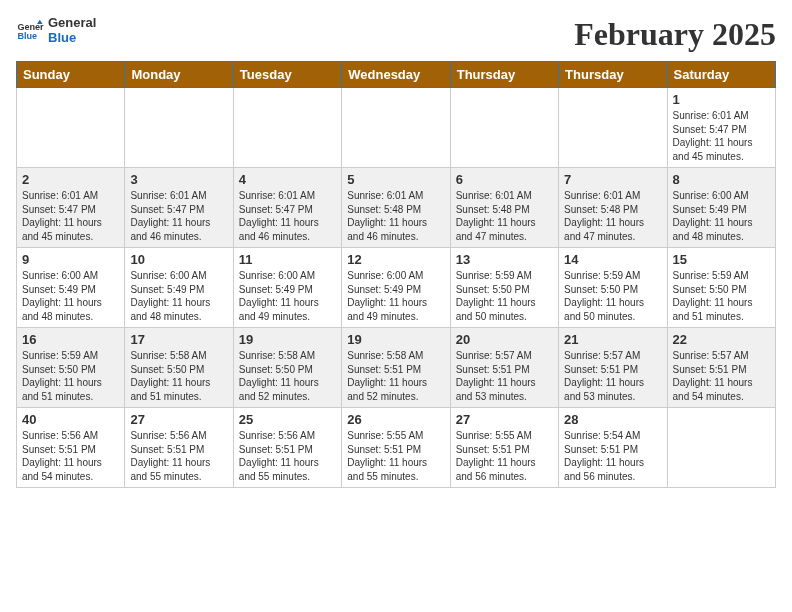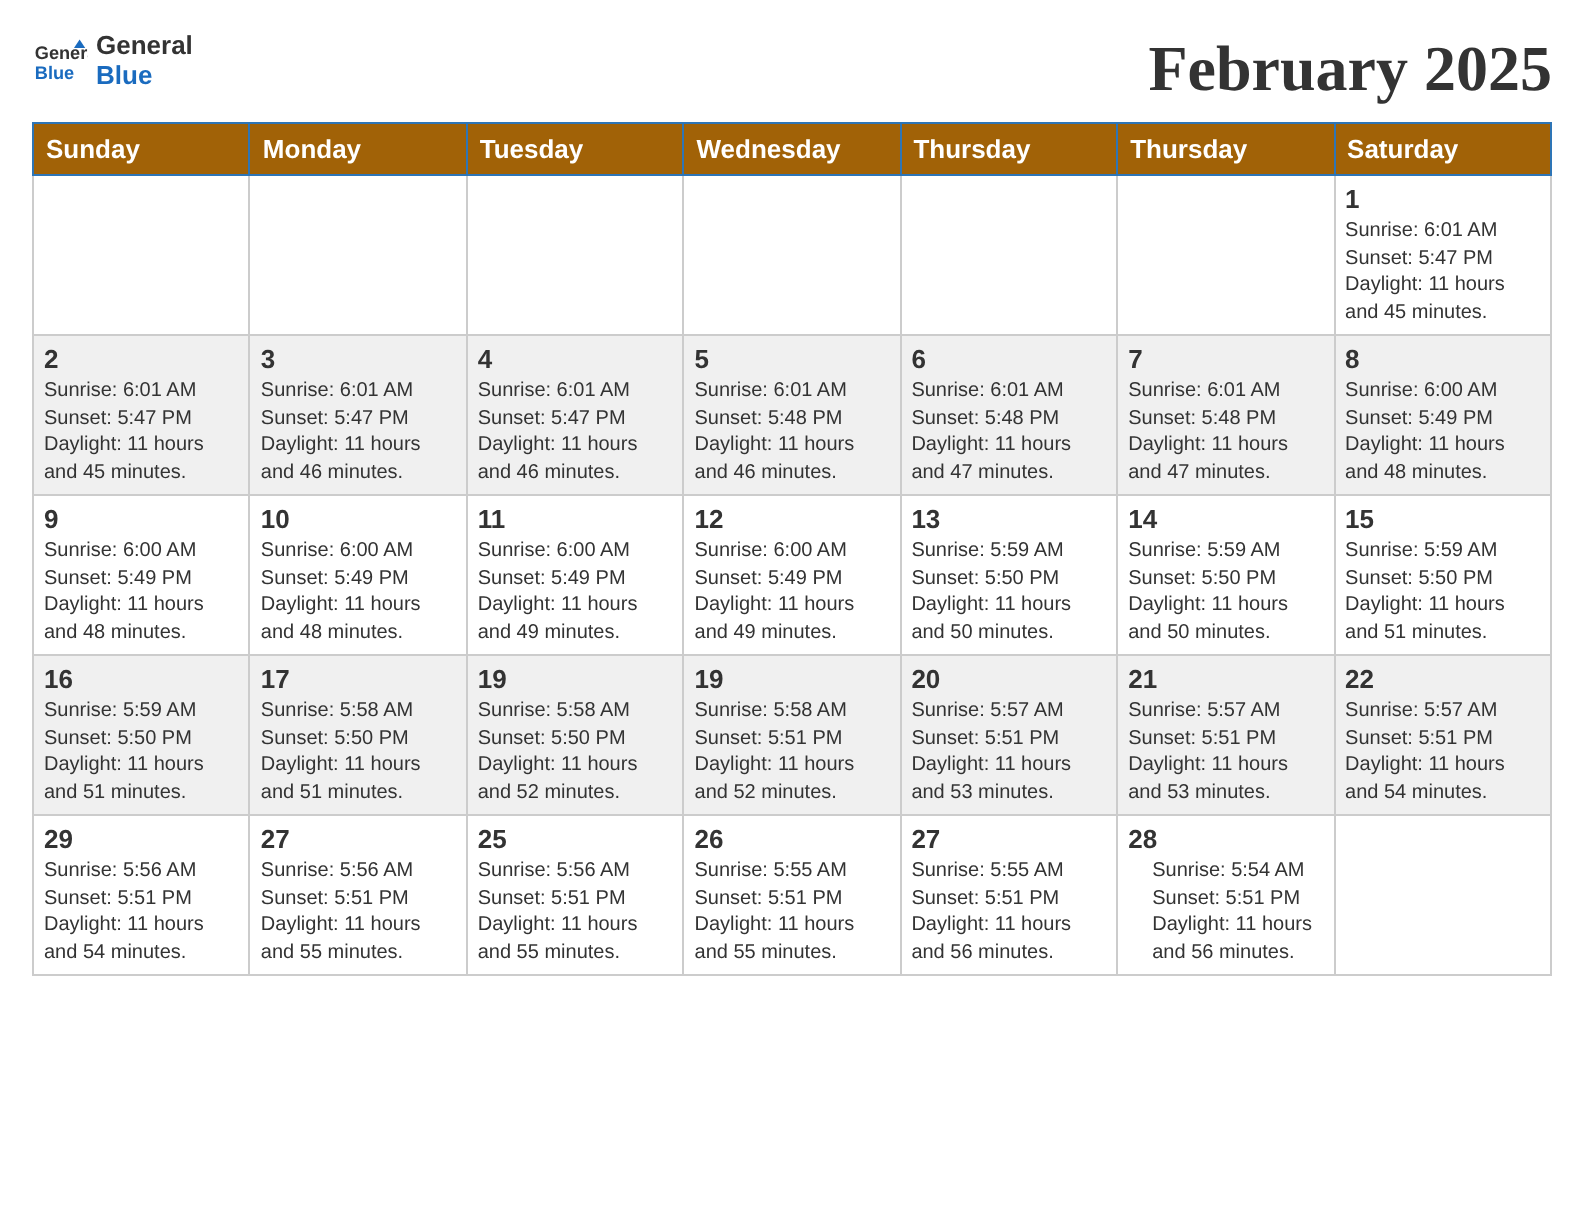--- a/index.html
+++ b/index.html
@@ -253,21 +253,21 @@
         </td>
         <td>
           <span class="day-number">22</span>
           <div class="day-info" style="white-space: pre-line;">Sunrise: 5:57 AM
 Sunset: 5:51 PM
 Daylight: 11 hours and 54 minutes.</div>
         </td>
       </tr>
       <tr>
         <td>
-          <span class="day-number">29</span>
+          <span class="day-number">40</span>
           <div class="day-info" style="white-space: pre-line;">Sunrise: 5:56 AM
 Sunset: 5:51 PM
 Daylight: 11 hours and 54 minutes.</div>
         </td>
         <td>
           <span class="day-number">27</span>
           <div class="day-info" style="white-space: pre-line;">Sunrise: 5:56 AM
 Sunset: 5:51 PM
 Daylight: 11 hours and 55 minutes.</div>
         </td>
@@ -284,20 +284,20 @@
 Daylight: 11 hours and 55 minutes.</div>
         </td>
         <td>
           <span class="day-number">27</span>
           <div class="day-info" style="white-space: pre-line;">Sunrise: 5:55 AM
 Sunset: 5:51 PM
 Daylight: 11 hours and 56 minutes.</div>
         </td>
         <td>
           <span class="day-number">28</span>
-          <div class="day-info" style="white-space: pre-line; margin-left: 12px;">Sunrise: 5:54 AM
+          <div class="day-info" style="white-space: pre-line;">Sunrise: 5:54 AM
 Sunset: 5:51 PM
 Daylight: 11 hours and 56 minutes.</div>
         </td>
         <td class="empty-cell"></td>
       </tr>
     </tbody>
 </table>
 
 </body></html>

